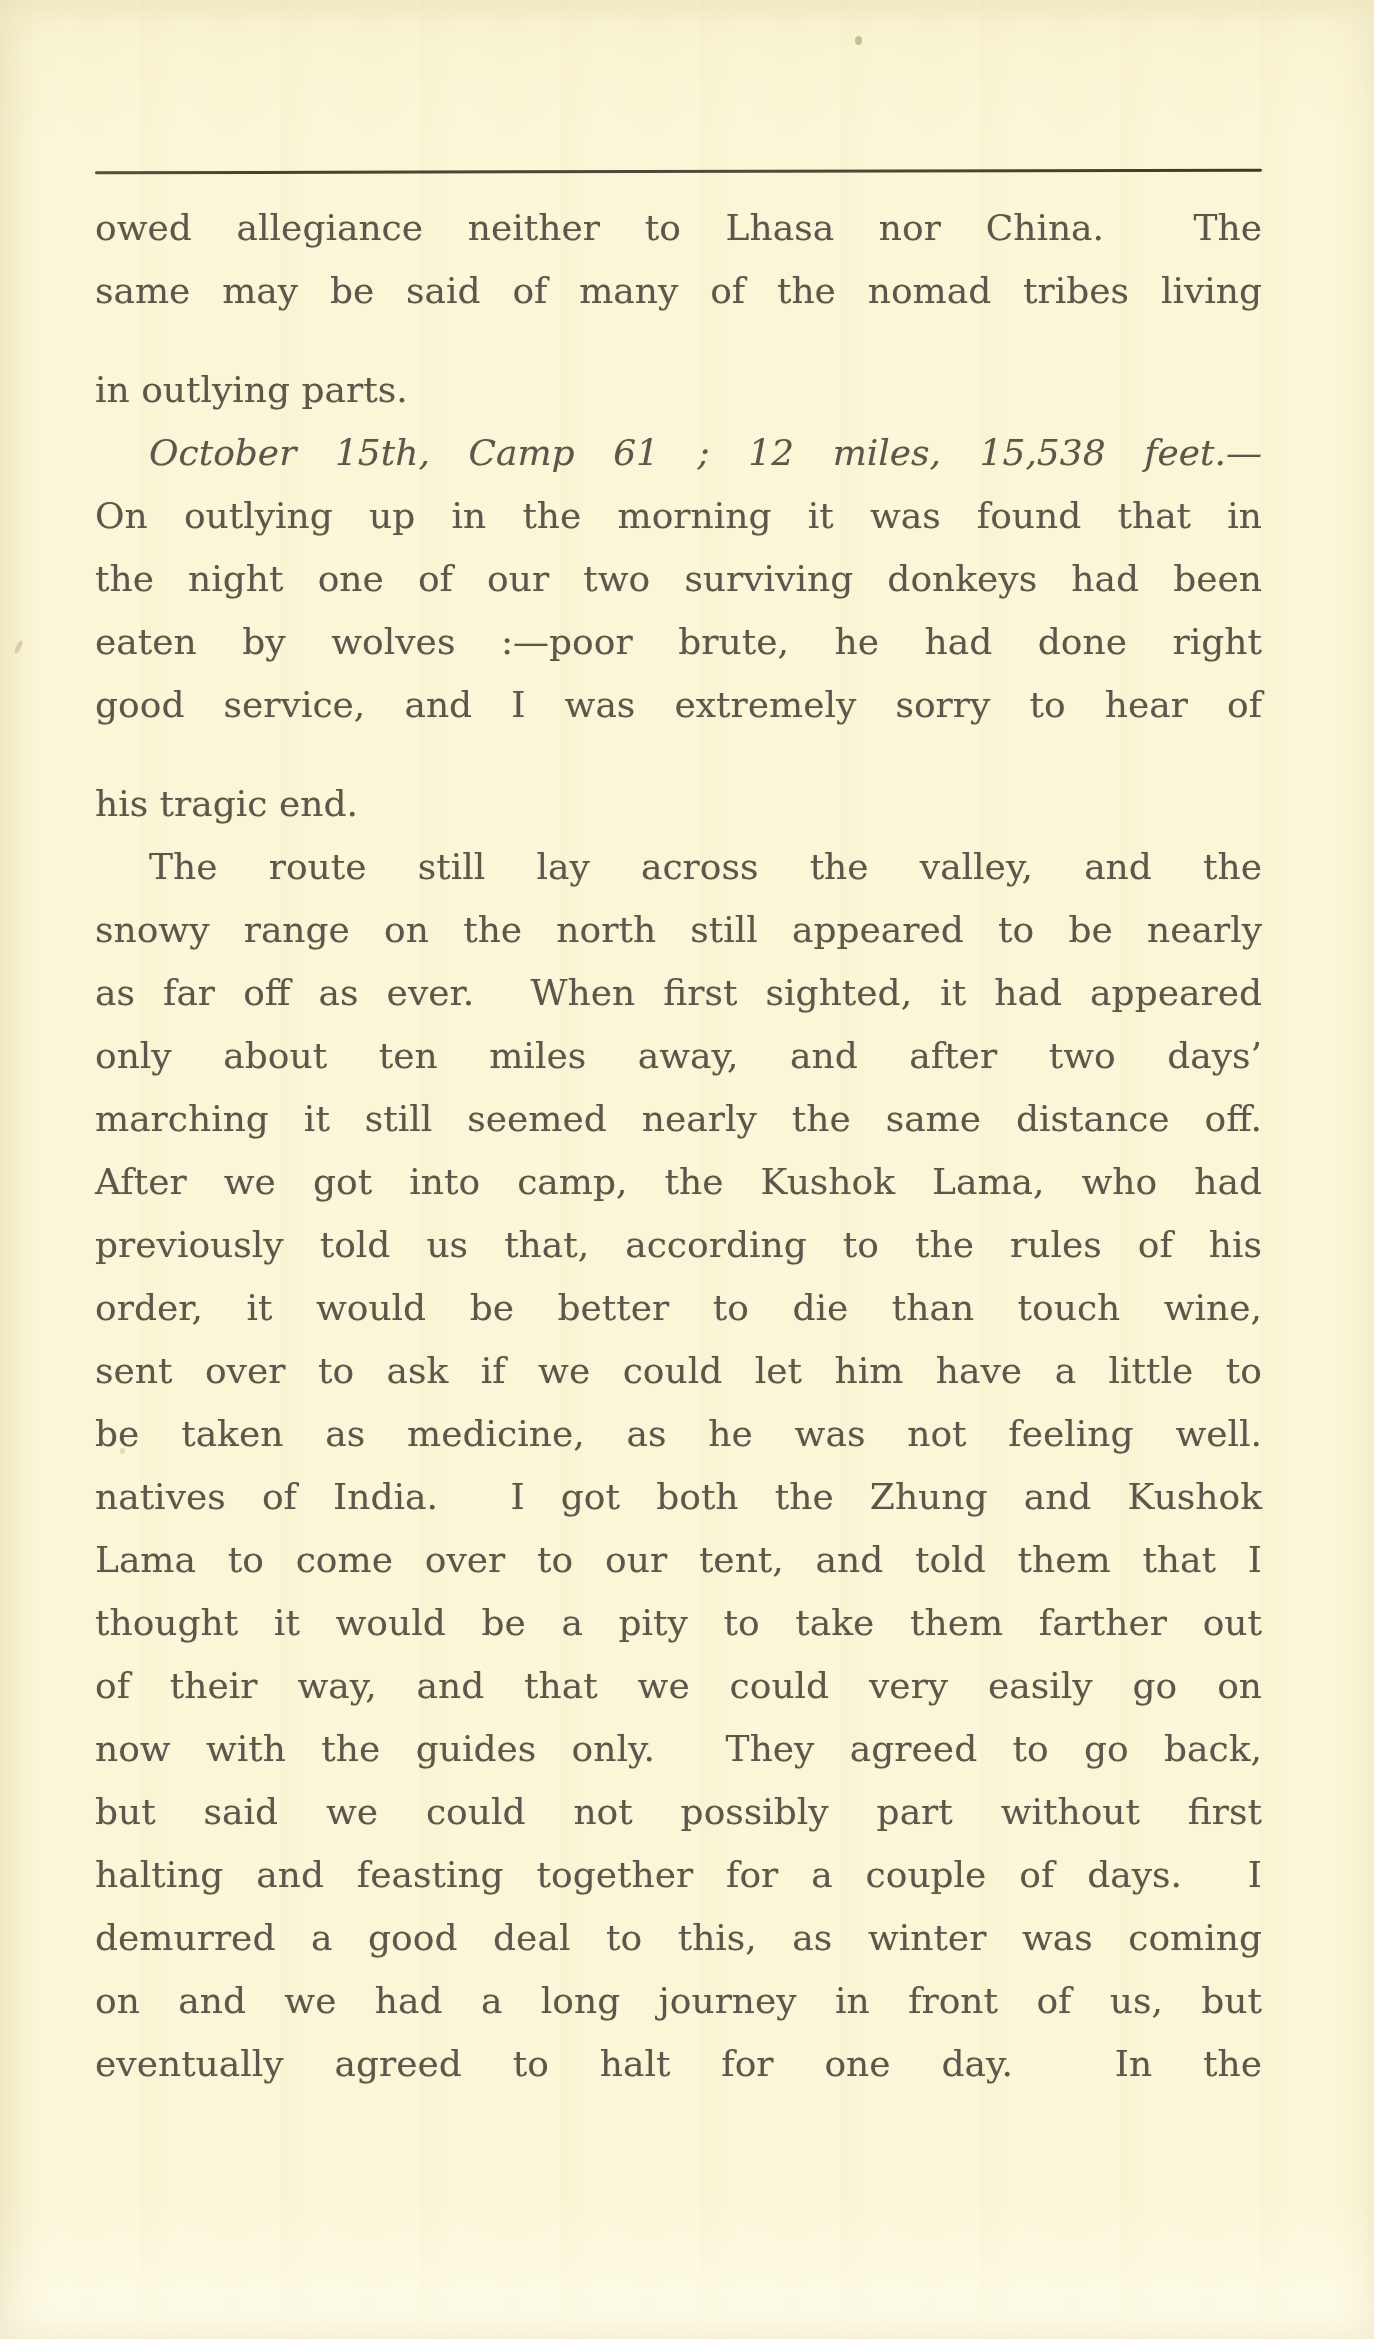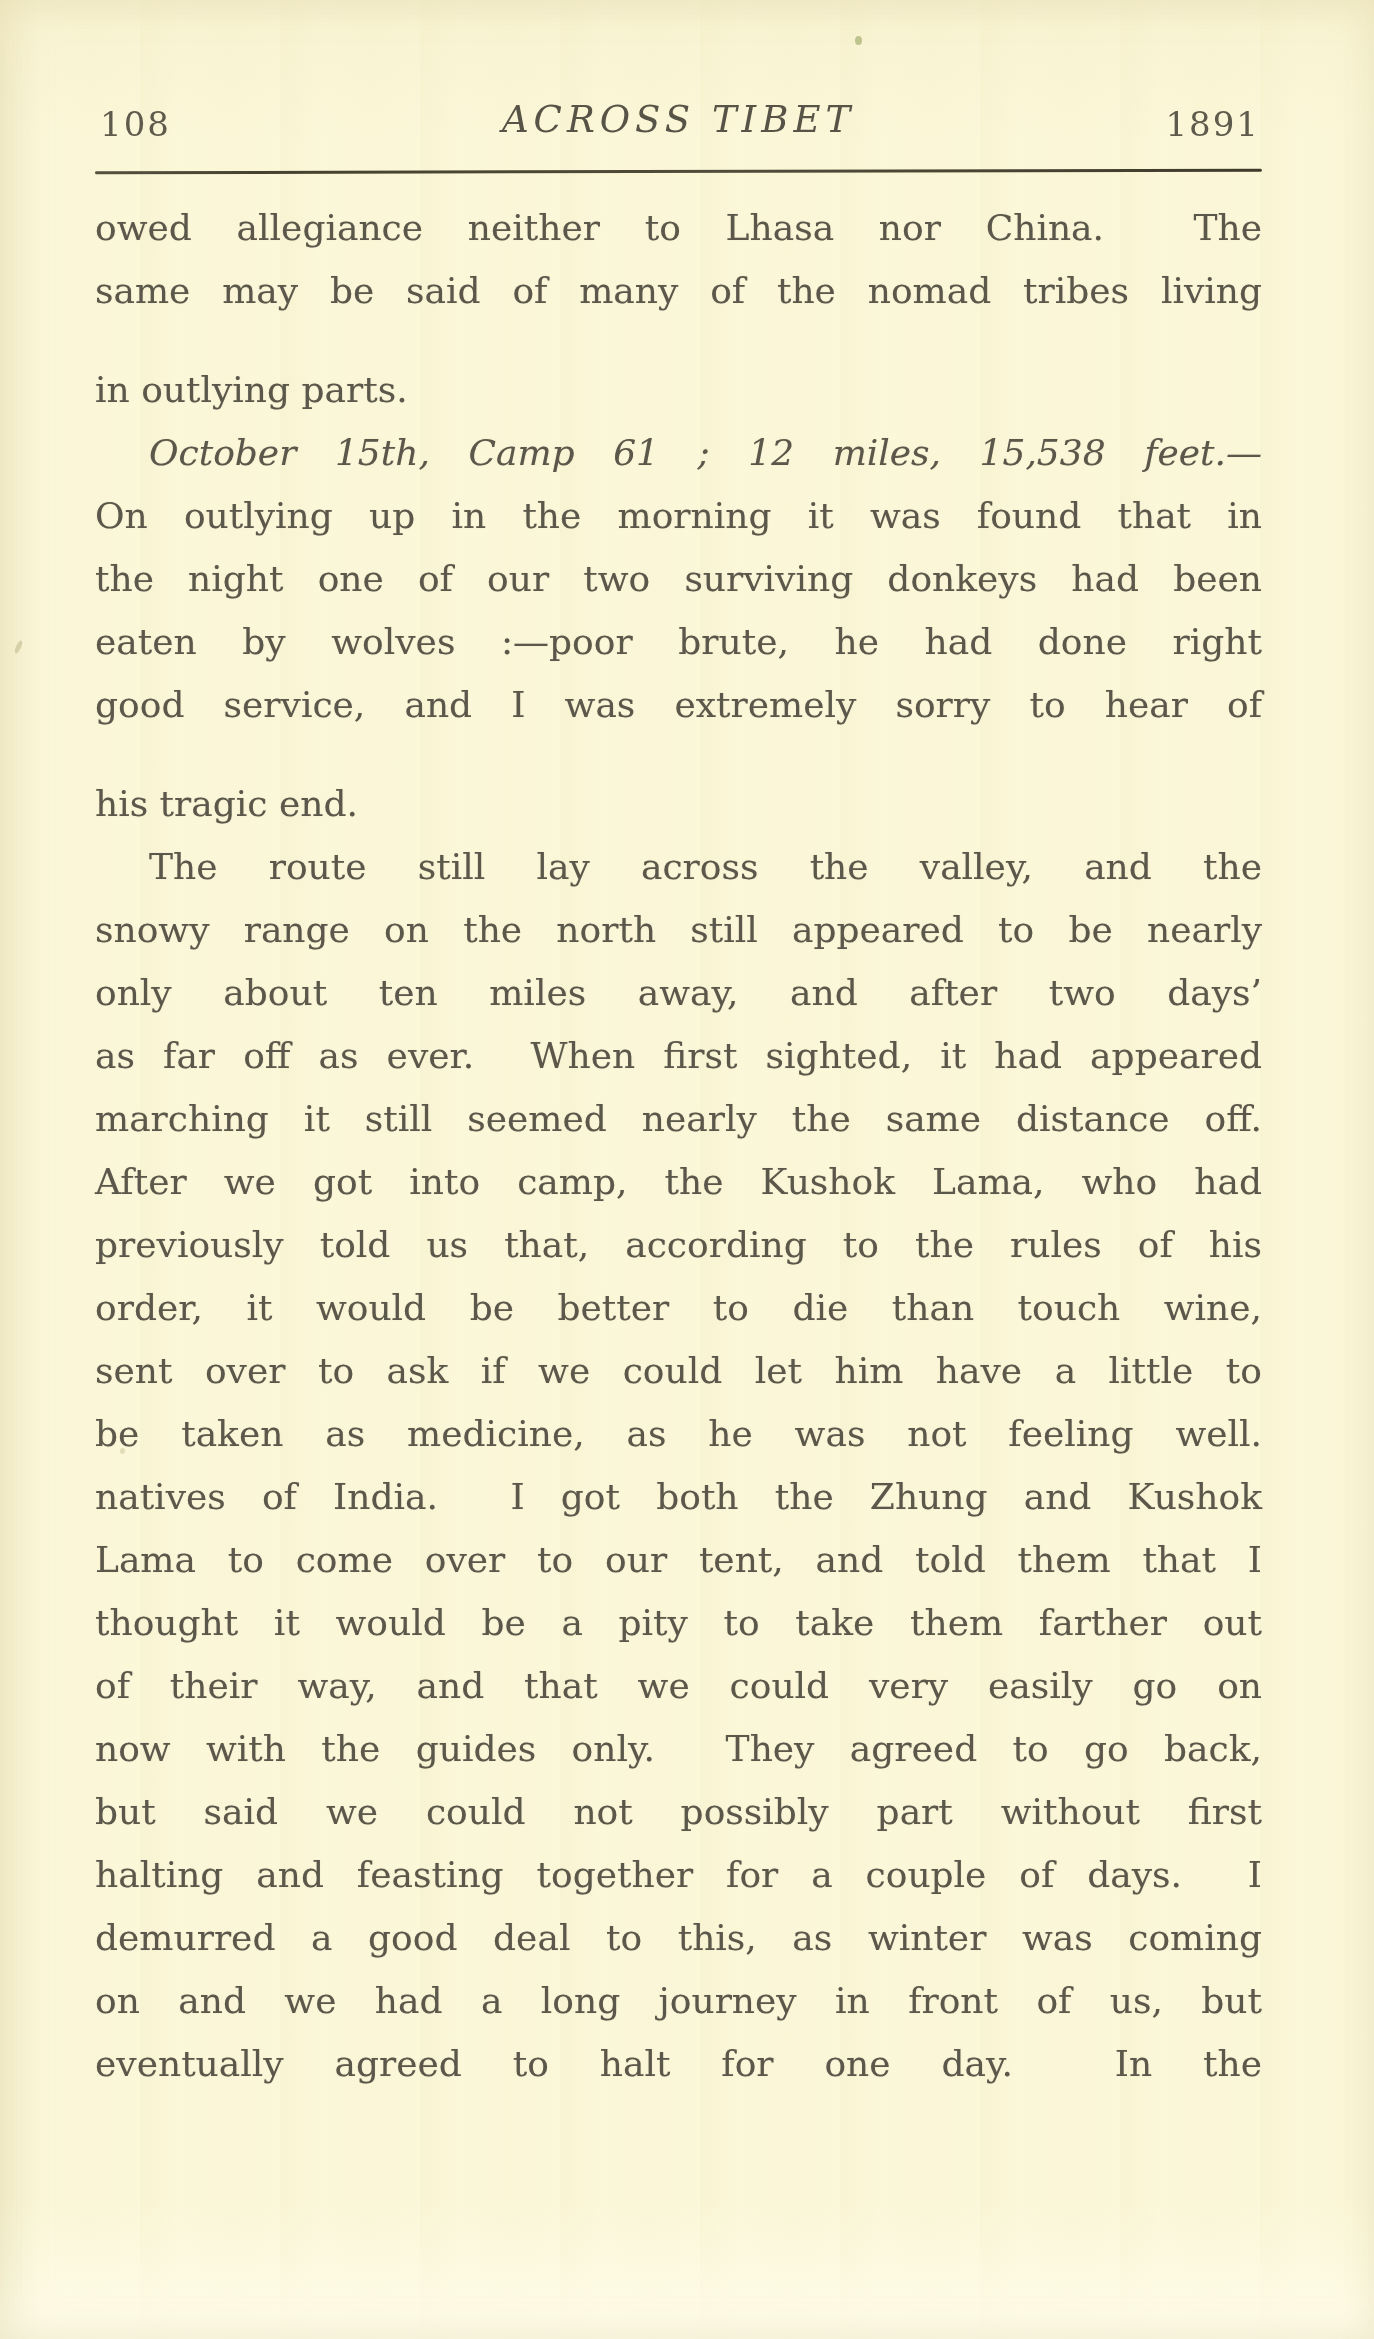--- a/index.html
+++ b/index.html
@@ -98,40 +98,35 @@
     pointer-events: none;
   }
   .speck-1 { left: 855px; top: 36px; width: 7px; height: 9px; background: rgba(120,140,60,0.45); }
   .speck-2 { left: 16px; top: 640px; width: 5px; height: 14px; background: rgba(160,150,100,0.35); transform: rotate(25deg); }
   .speck-3 { left: 120px; top: 1448px; width: 5px; height: 6px; background: rgba(170,160,110,0.3); }
 </style>
 </head>
 <body>
 
 <div class="page">
-  <div class="header">
-    <span class="page-number">108</span>
-    <span class="running-title">ACROSS TIBET</span>
-    <span class="year">1891</span>
-  </div>
   <div class="rule"></div>
   <div class="text-block" id="text-lines">
       <div class="line">owed allegiance neither to Lhasa nor China.&nbsp; The</div>
       <div class="line">same may be said of many of the nomad tribes living</div>
       <div class="line nojust">in outlying parts.</div>
       <div class="line italic indent">October 15th, Camp 61 ; 12 miles, 15,538 feet.—</div>
       <div class="line">On outlying up in the morning it was found that in</div>
       <div class="line">the night one of our two surviving donkeys had been</div>
       <div class="line">eaten by wolves :—poor brute, he had done right</div>
       <div class="line">good service, and I was extremely sorry to hear of</div>
       <div class="line nojust">his tragic end.</div>
       <div class="line indent">The route still lay across the valley, and the</div>
       <div class="line">snowy range on the north still appeared to be nearly</div>
+      <div class="line">as far off as ever.&nbsp; When first sighted, it had appeared</div>
       <div class="line">only about ten miles away, and after two days’</div>
-      <div class="line">as far off as ever.&nbsp; When first sighted, it had appeared</div>
       <div class="line">marching it still seemed nearly the same distance off.</div>
       <div class="line">After we got into camp, the Kushok Lama, who had</div>
       <div class="line">previously told us that, according to the rules of his</div>
       <div class="line">order, it would be better to die than touch wine,</div>
       <div class="line">sent over to ask if we could let him have a little to</div>
       <div class="line">be taken as medicine, as he was not feeling well.</div>
       <div class="line">natives of India.&nbsp; I got both the Zhung and Kushok</div>
       <div class="line">Lama to come over to our tent, and told them that I</div>
       <div class="line">thought it would be a pity to take them farther out</div>
       <div class="line">of their way, and that we could very easily go on</div>

